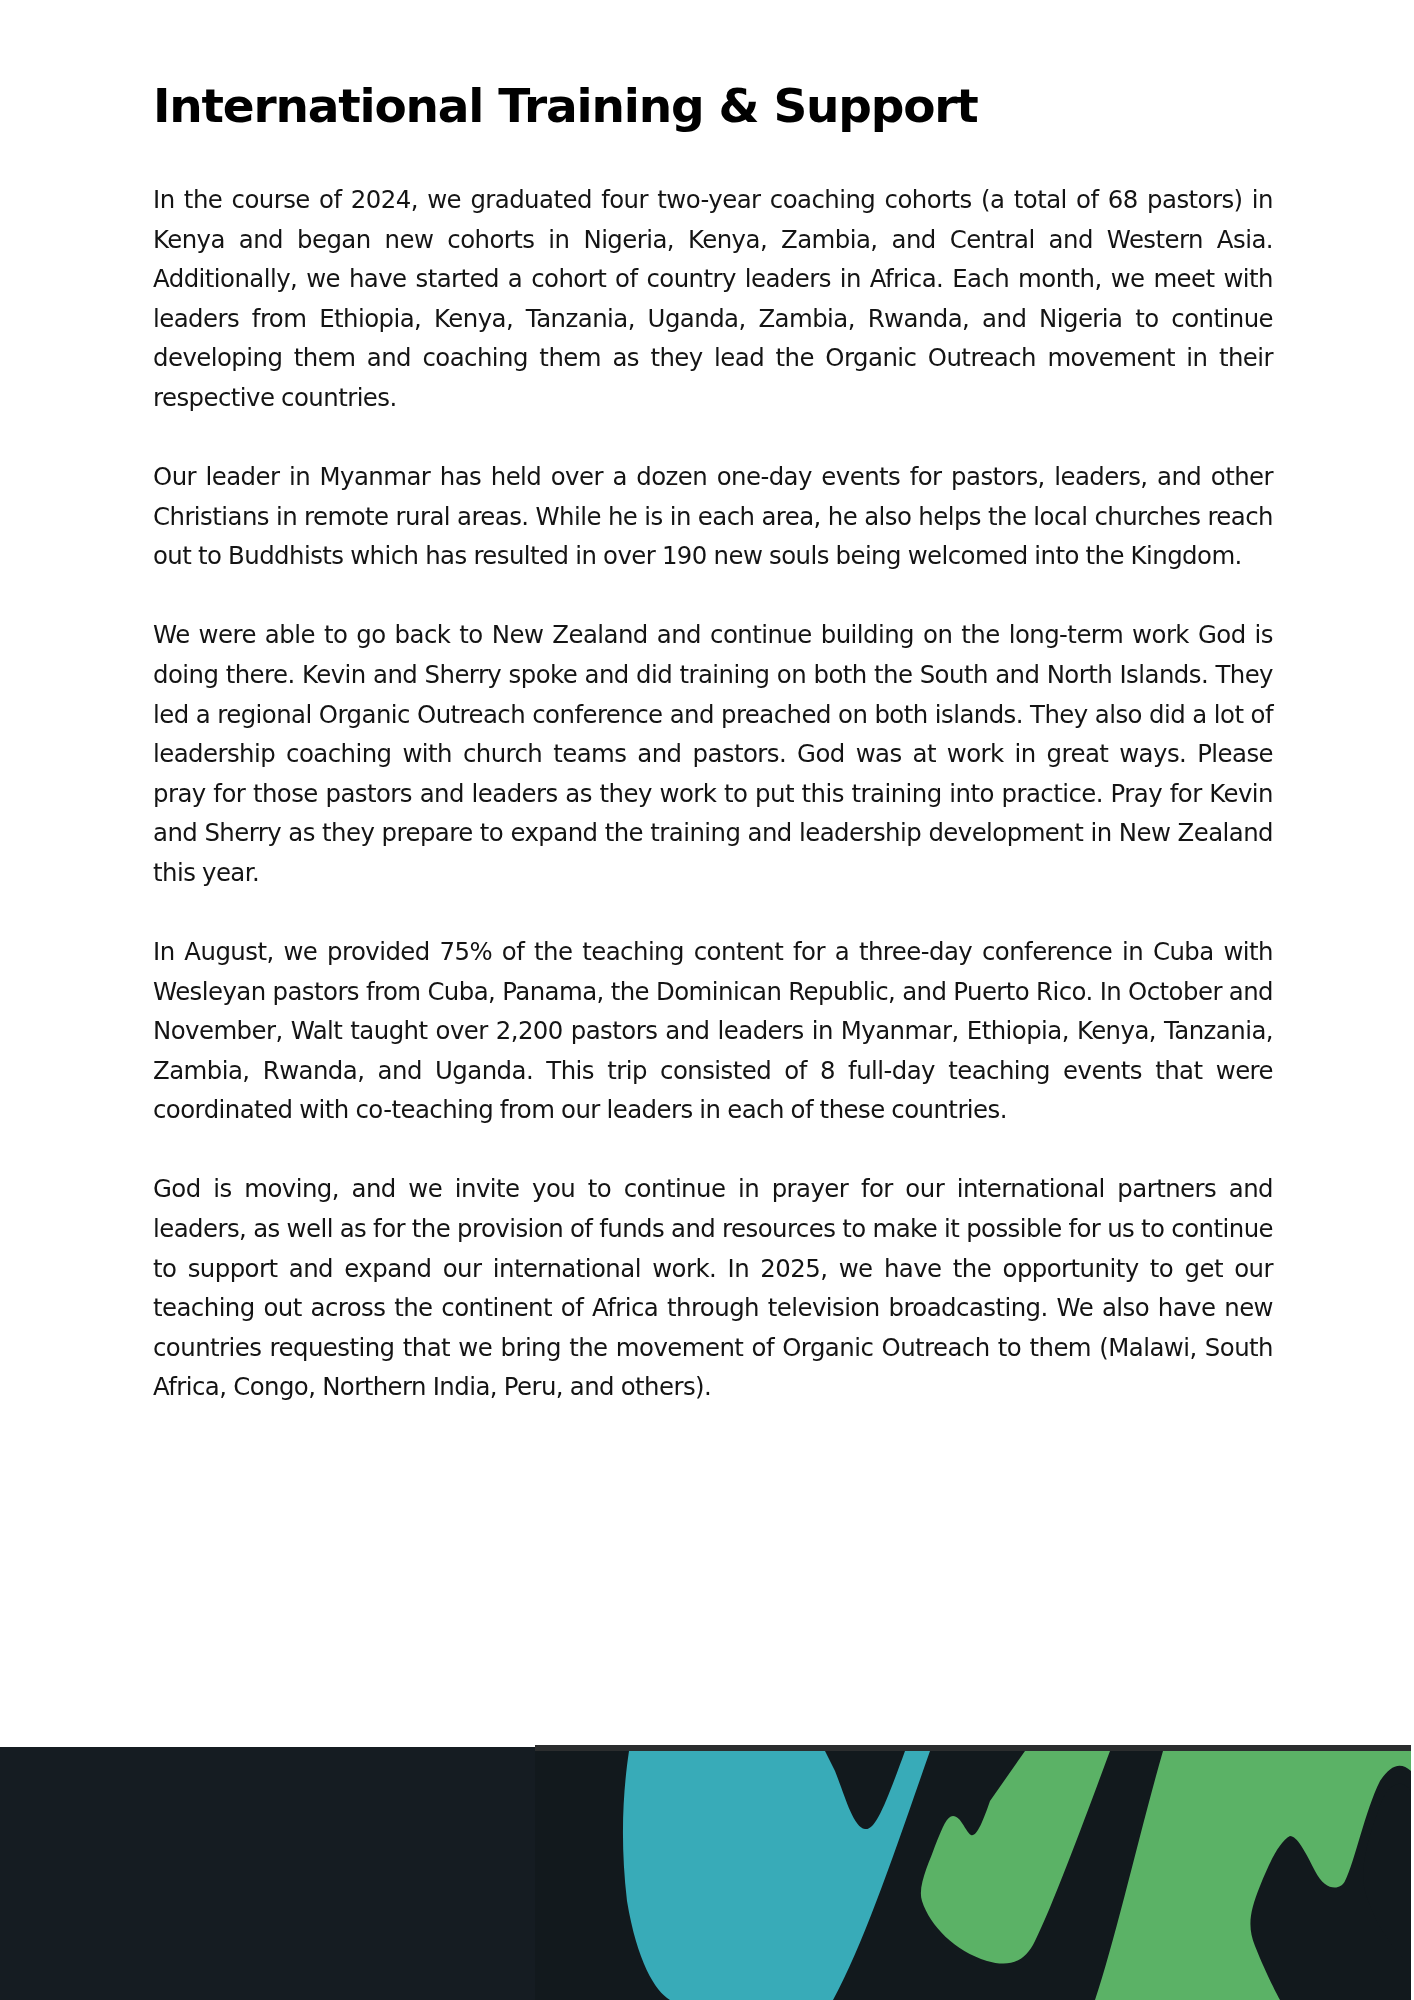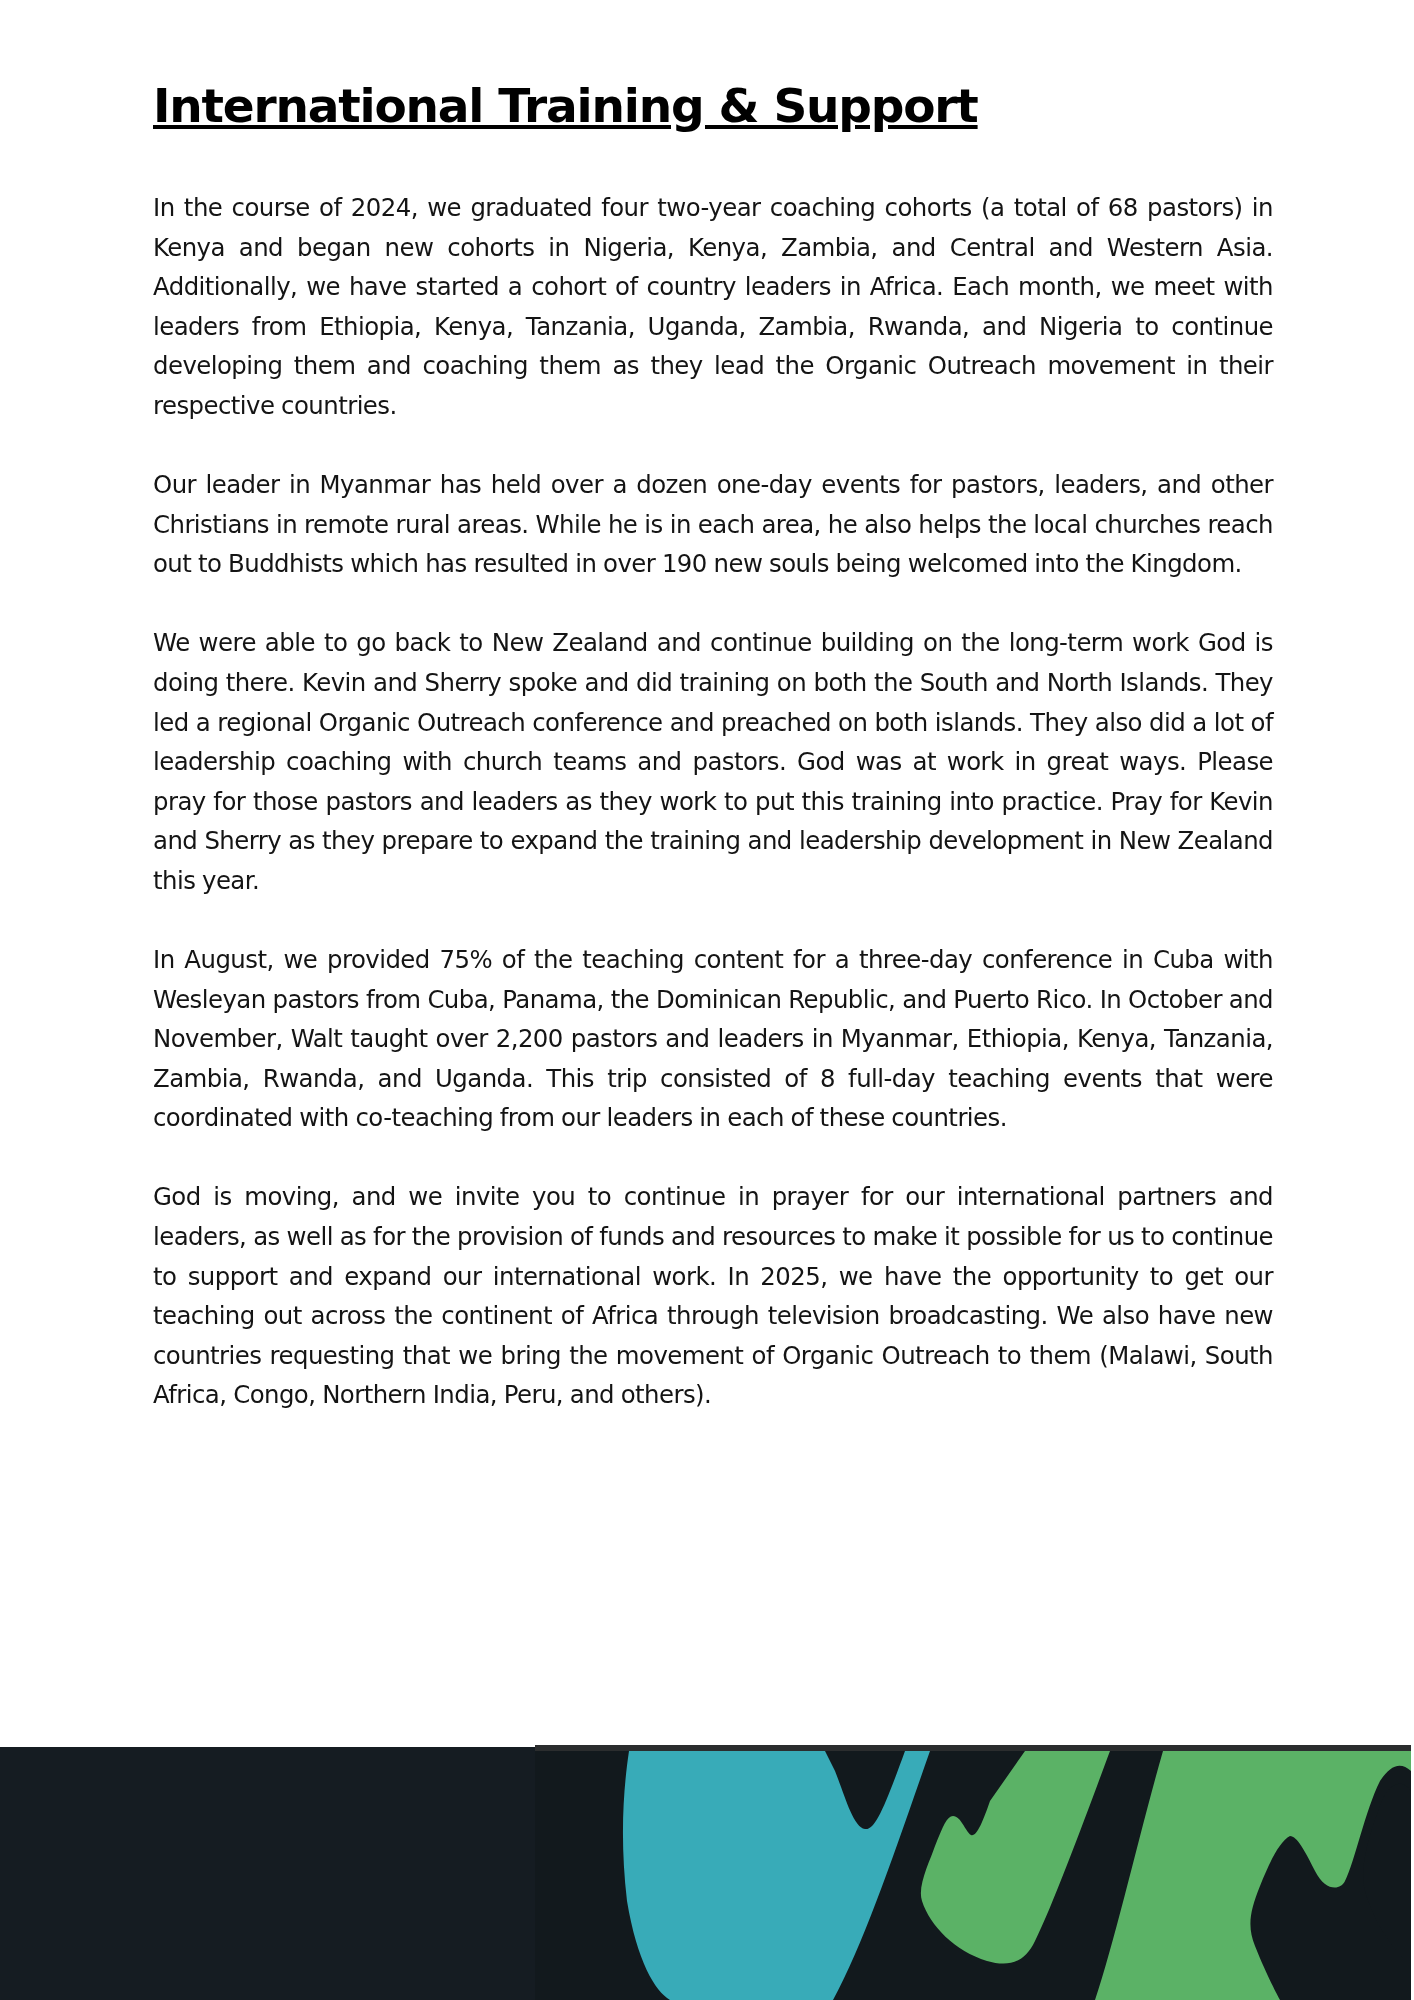--- a/index.html
+++ b/index.html
@@ -16,26 +16,25 @@
     position: absolute;
     left: 153px;
     top: 78px;
     margin: 0;
     font-family: "DejaVu Sans", sans-serif;
     font-weight: bold;
     font-size: 47px;
     letter-spacing: -1.2px;
     color: #000;
     white-space: nowrap;
-    text-decoration: underline;
   }
   .body-text {
     position: absolute;
     left: 153px;
-    top: 188px;
+    top: 180px;
     width: 1120px;
   }
   .para {
     margin: 0 0 39.5px 0;
     font-family: "DejaVu Sans", sans-serif;
     font-size: 24.4px;
     line-height: 39.6px;
     text-align: justify;
     letter-spacing: -0.55px;
     word-spacing: -0.5px;

